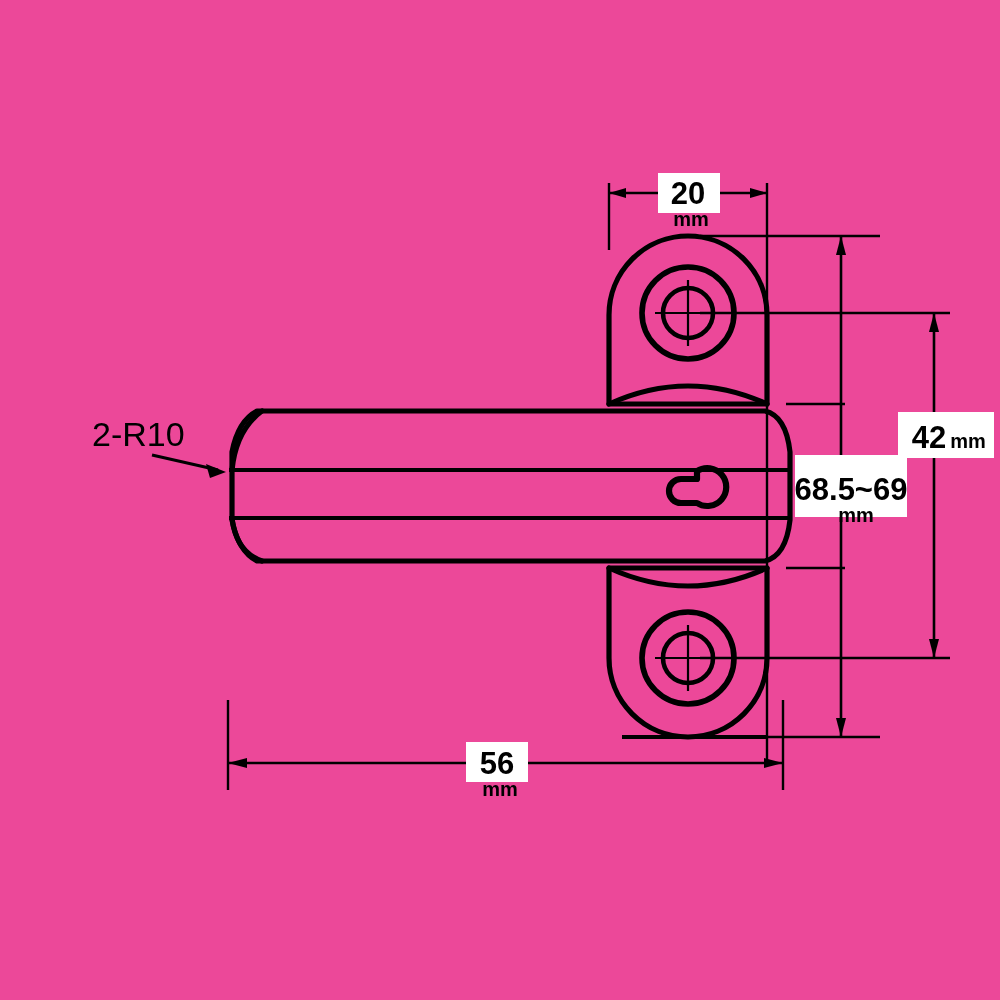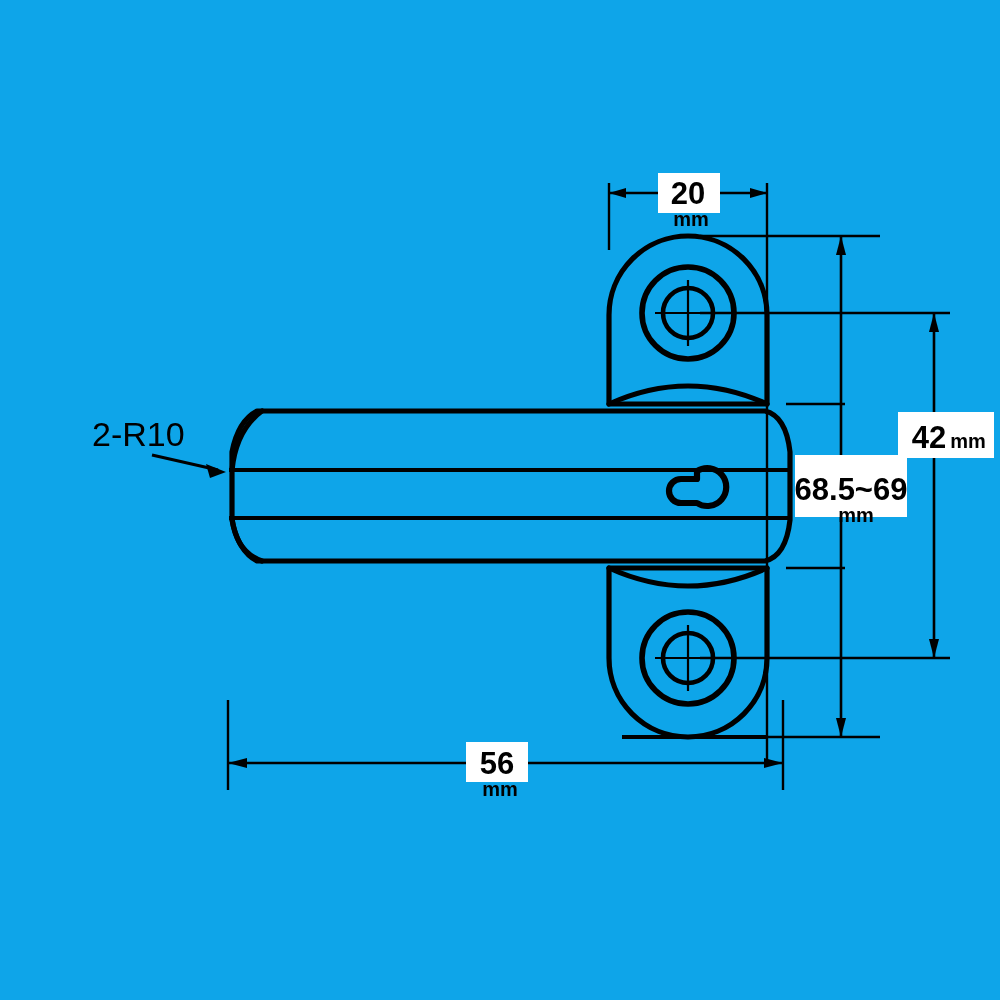--- a/index.html
+++ b/index.html
@@ -11,21 +11,21 @@
   body {
     width: 1000px;
     height: 1000px;
     font-family: "Liberation Sans", sans-serif;
     overflow: hidden;
   }
   #drawing-root {
     position: relative;
     width: 1000px;
     height: 1000px;
-    background: #0ea5e9;
+    background: #ec4899;
   }
   svg#tech-drawing {
     display: block;
     width: 1000px;
     height: 1000px;
   }
   .outline {
     fill: none;
     stroke: #000000;
     stroke-width: 5.2;

